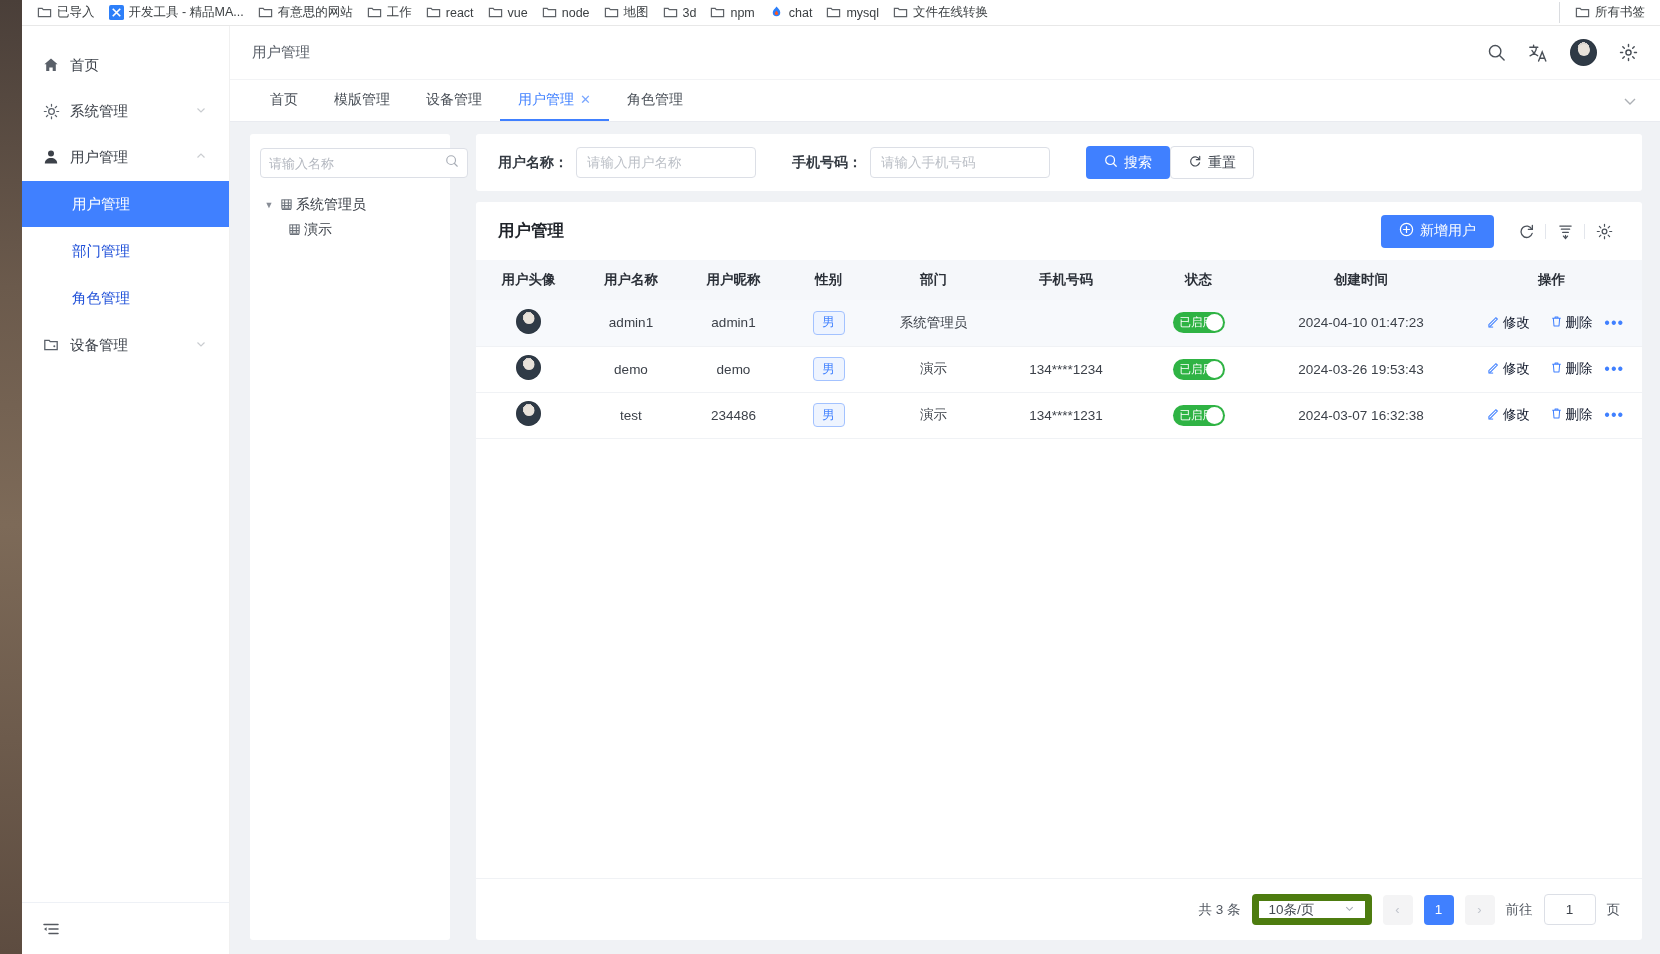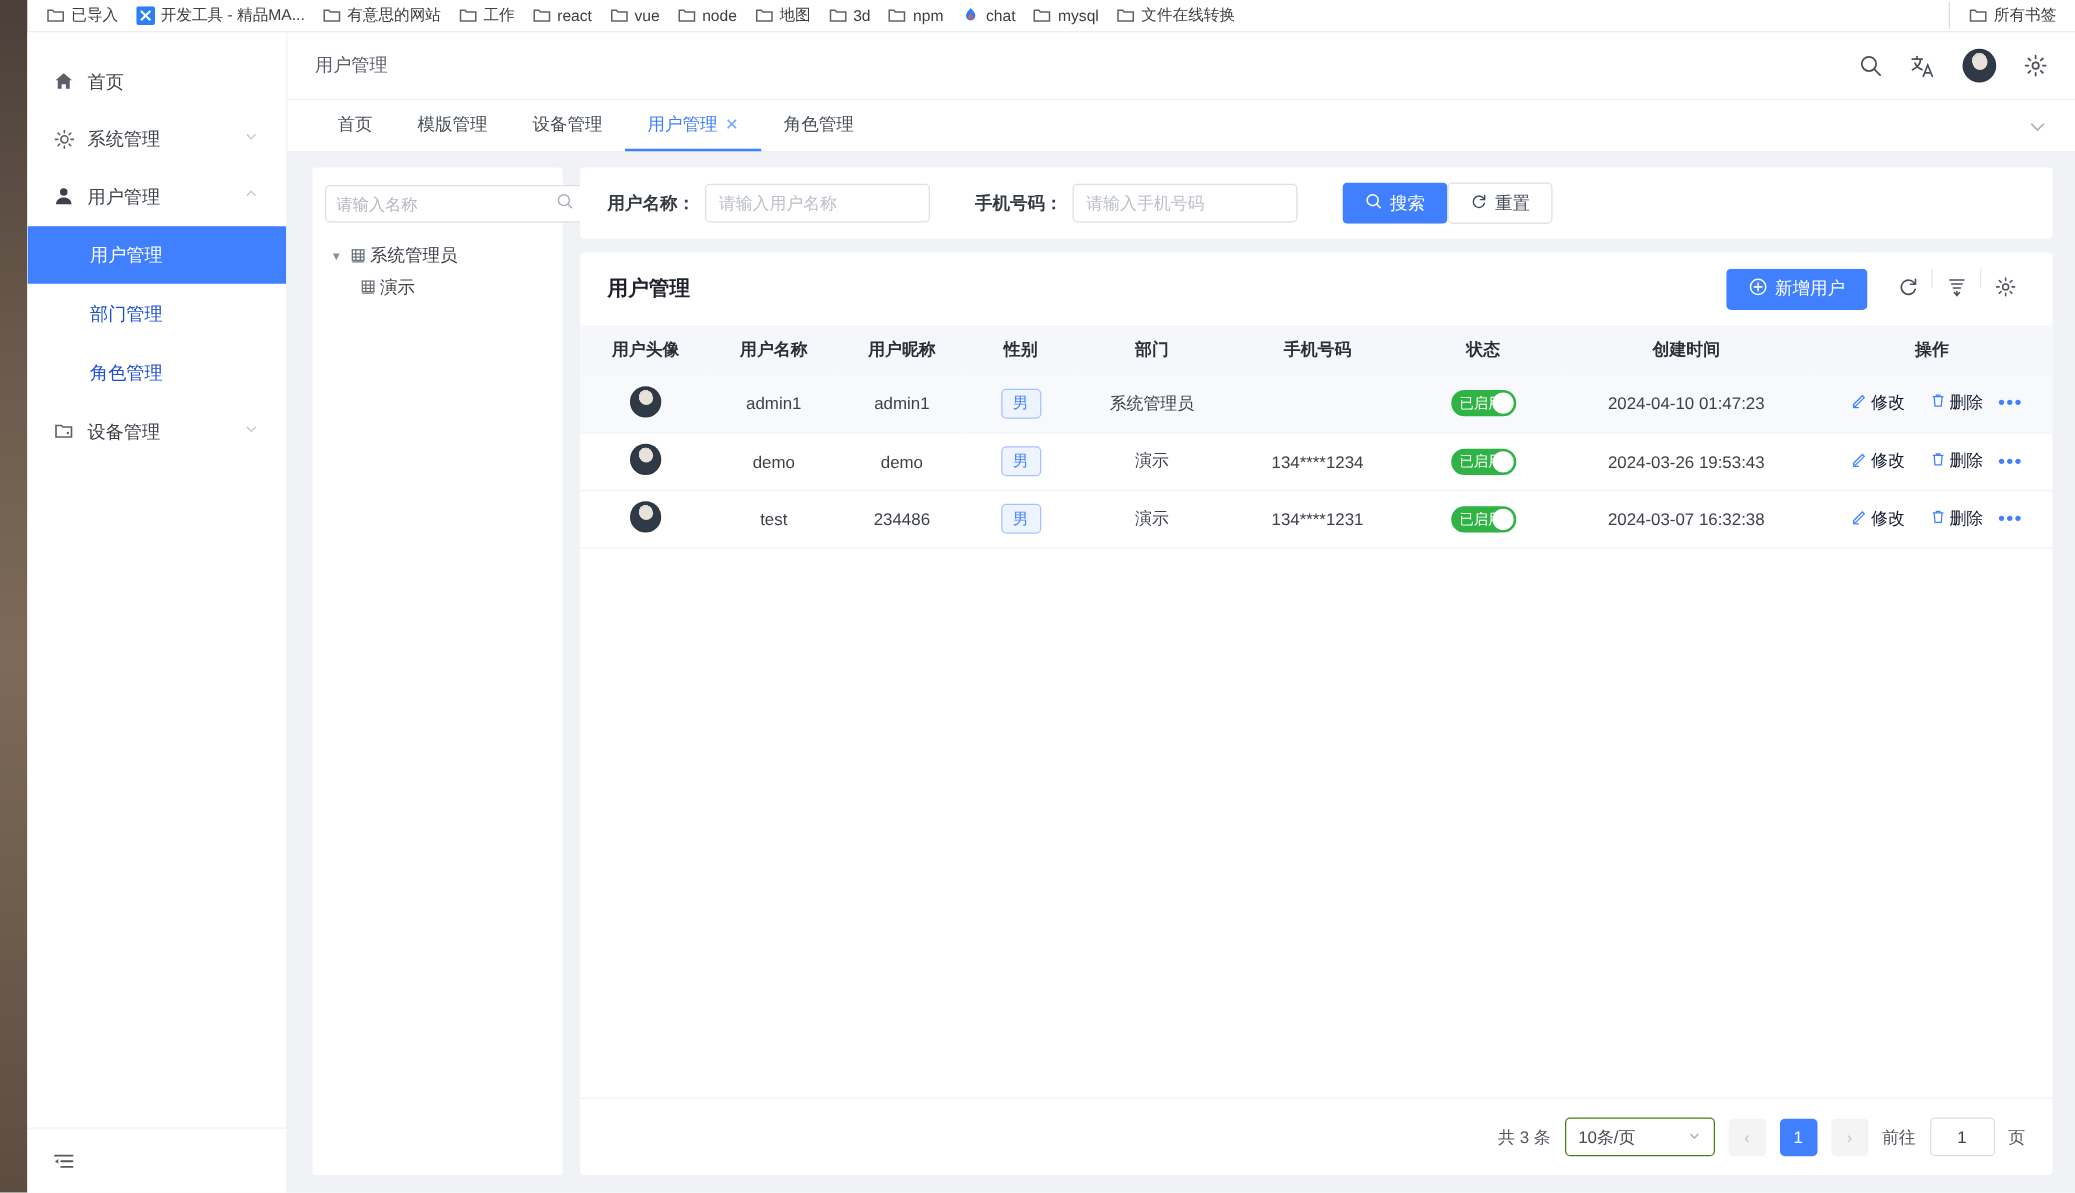--- a/index.html
+++ b/index.html
@@ -122,21 +122,21 @@
   }
   .tab.active { color: #4080ff; border-bottom-color: #4080ff; }
   .tab .tab-close { font-size: 13px; opacity: .7; }
   #tabbar-more {
     margin-left: auto; height: 41px; display: flex; align-items: center;
     padding-left: 12px; cursor: pointer; opacity: .55;
   }
 
   
   #content {
-    flex: 1; display: flex; gap: 0; padding: 12px 18px 14px 20px;
+    flex: 1; display: flex; gap: 12px; padding: 12px 18px 14px 20px;
     min-height: 0; background: #f0f2f5;
   }
   #tree-panel {
     width: 200px; flex: 0 0 200px; background: #ffffff;
     border-radius: 3px; padding: 14px 10px 10px 10px;
     display: flex; flex-direction: column;
   }
   #tree-search-row { display: flex; align-items: center; gap: 4px; }
   #tree-search {
     flex: 1; height: 30px; border: 1px solid #dcdfe6; border-radius: 4px;
@@ -185,21 +185,21 @@
   .btn-default { background: #fff; color: #454b54; border-color: #dcdfe6; }
 
   #table-card {
     background: #ffffff; border-radius: 3px; flex: 1;
     display: flex; flex-direction: column; min-height: 0;
   }
   #table-head-row {
     height: 58px; display: flex; align-items: center; padding: 0 22px;
   }
   #table-title { font-size: 16.5px; font-weight: bold; color: #1f2329; }
-  #table-head-actions { margin-left: auto; display: flex; align-items: flex-start; gap: 0; }
+  #table-head-actions { margin-left: auto; display: flex; align-items: center; gap: 0; }
   .tool-ico {
     width: 32px; height: 30px; display: flex; align-items: center; justify-content: center;
     cursor: pointer; color: #4c525b;
   }
   .tool-sep { width: 1px; height: 15px; background: #e3e6ec; margin: 0 3px; }
 
   table { width: 100%; border-collapse: collapse; }
   thead th {
     background: #f5f7fa; height: 40px; font-size: 13.5px; color: #2b3038;
     font-weight: bold; text-align: center; white-space: nowrap;
@@ -241,21 +241,21 @@
   }
   .op-more { color: #4080ff; cursor: pointer; font-size: 16px; letter-spacing: 1px; }
 
   #pager {
     margin-top: auto; height: 62px; display: flex; align-items: center;
     justify-content: flex-end; gap: 11px; padding: 5px 22px;
     border-top: 1px solid #f0f2f5;
   }
   #pager-total { font-size: 13.5px; color: #525861; }
   #page-size {
-    width: 120px; height: 31px; border: 1px solid #4d7c0f; border-radius: 4px;
+    width: 120px; height: 31px; border: 7px solid #4d7c0f; border-radius: 4px;
     display: flex; align-items: center; padding: 0 10px;
     font-size: 13.5px; color: #444a52; cursor: pointer;
   }
   #page-size .caret { margin-left: auto; color: #a8adb6; font-size: 10px; }
   .pg-btn {
     min-width: 30px; height: 30px; border-radius: 4px; background: #f4f4f5;
     display: flex; align-items: center; justify-content: center;
     font-size: 13px; color: #c0c4cc; cursor: pointer;
   }
   .pg-num {

